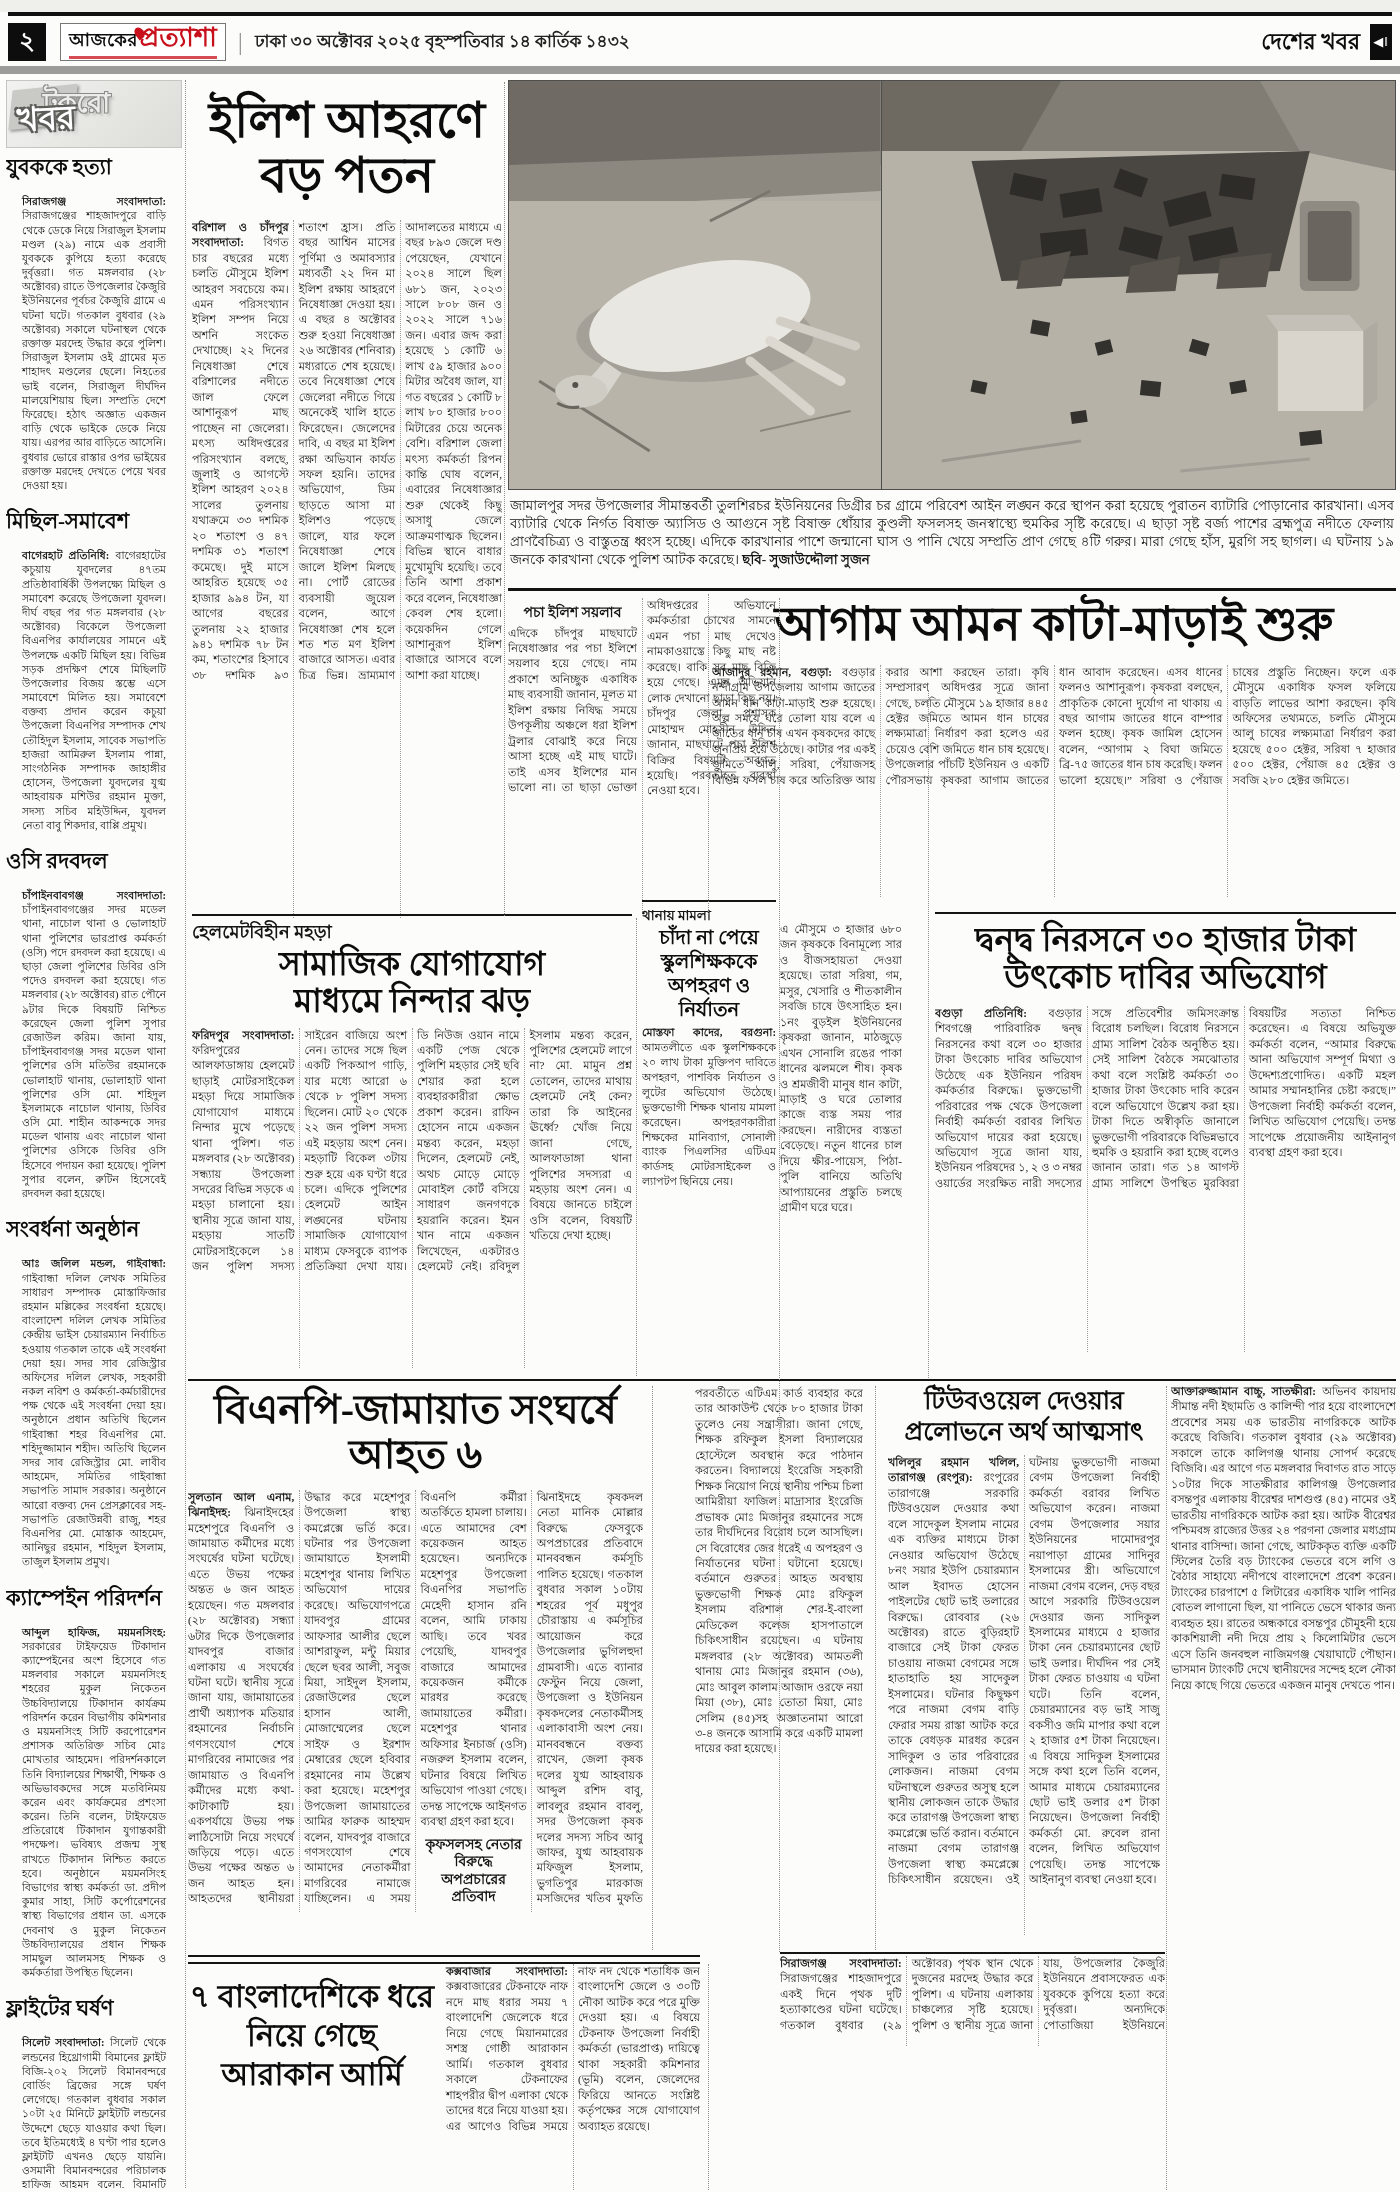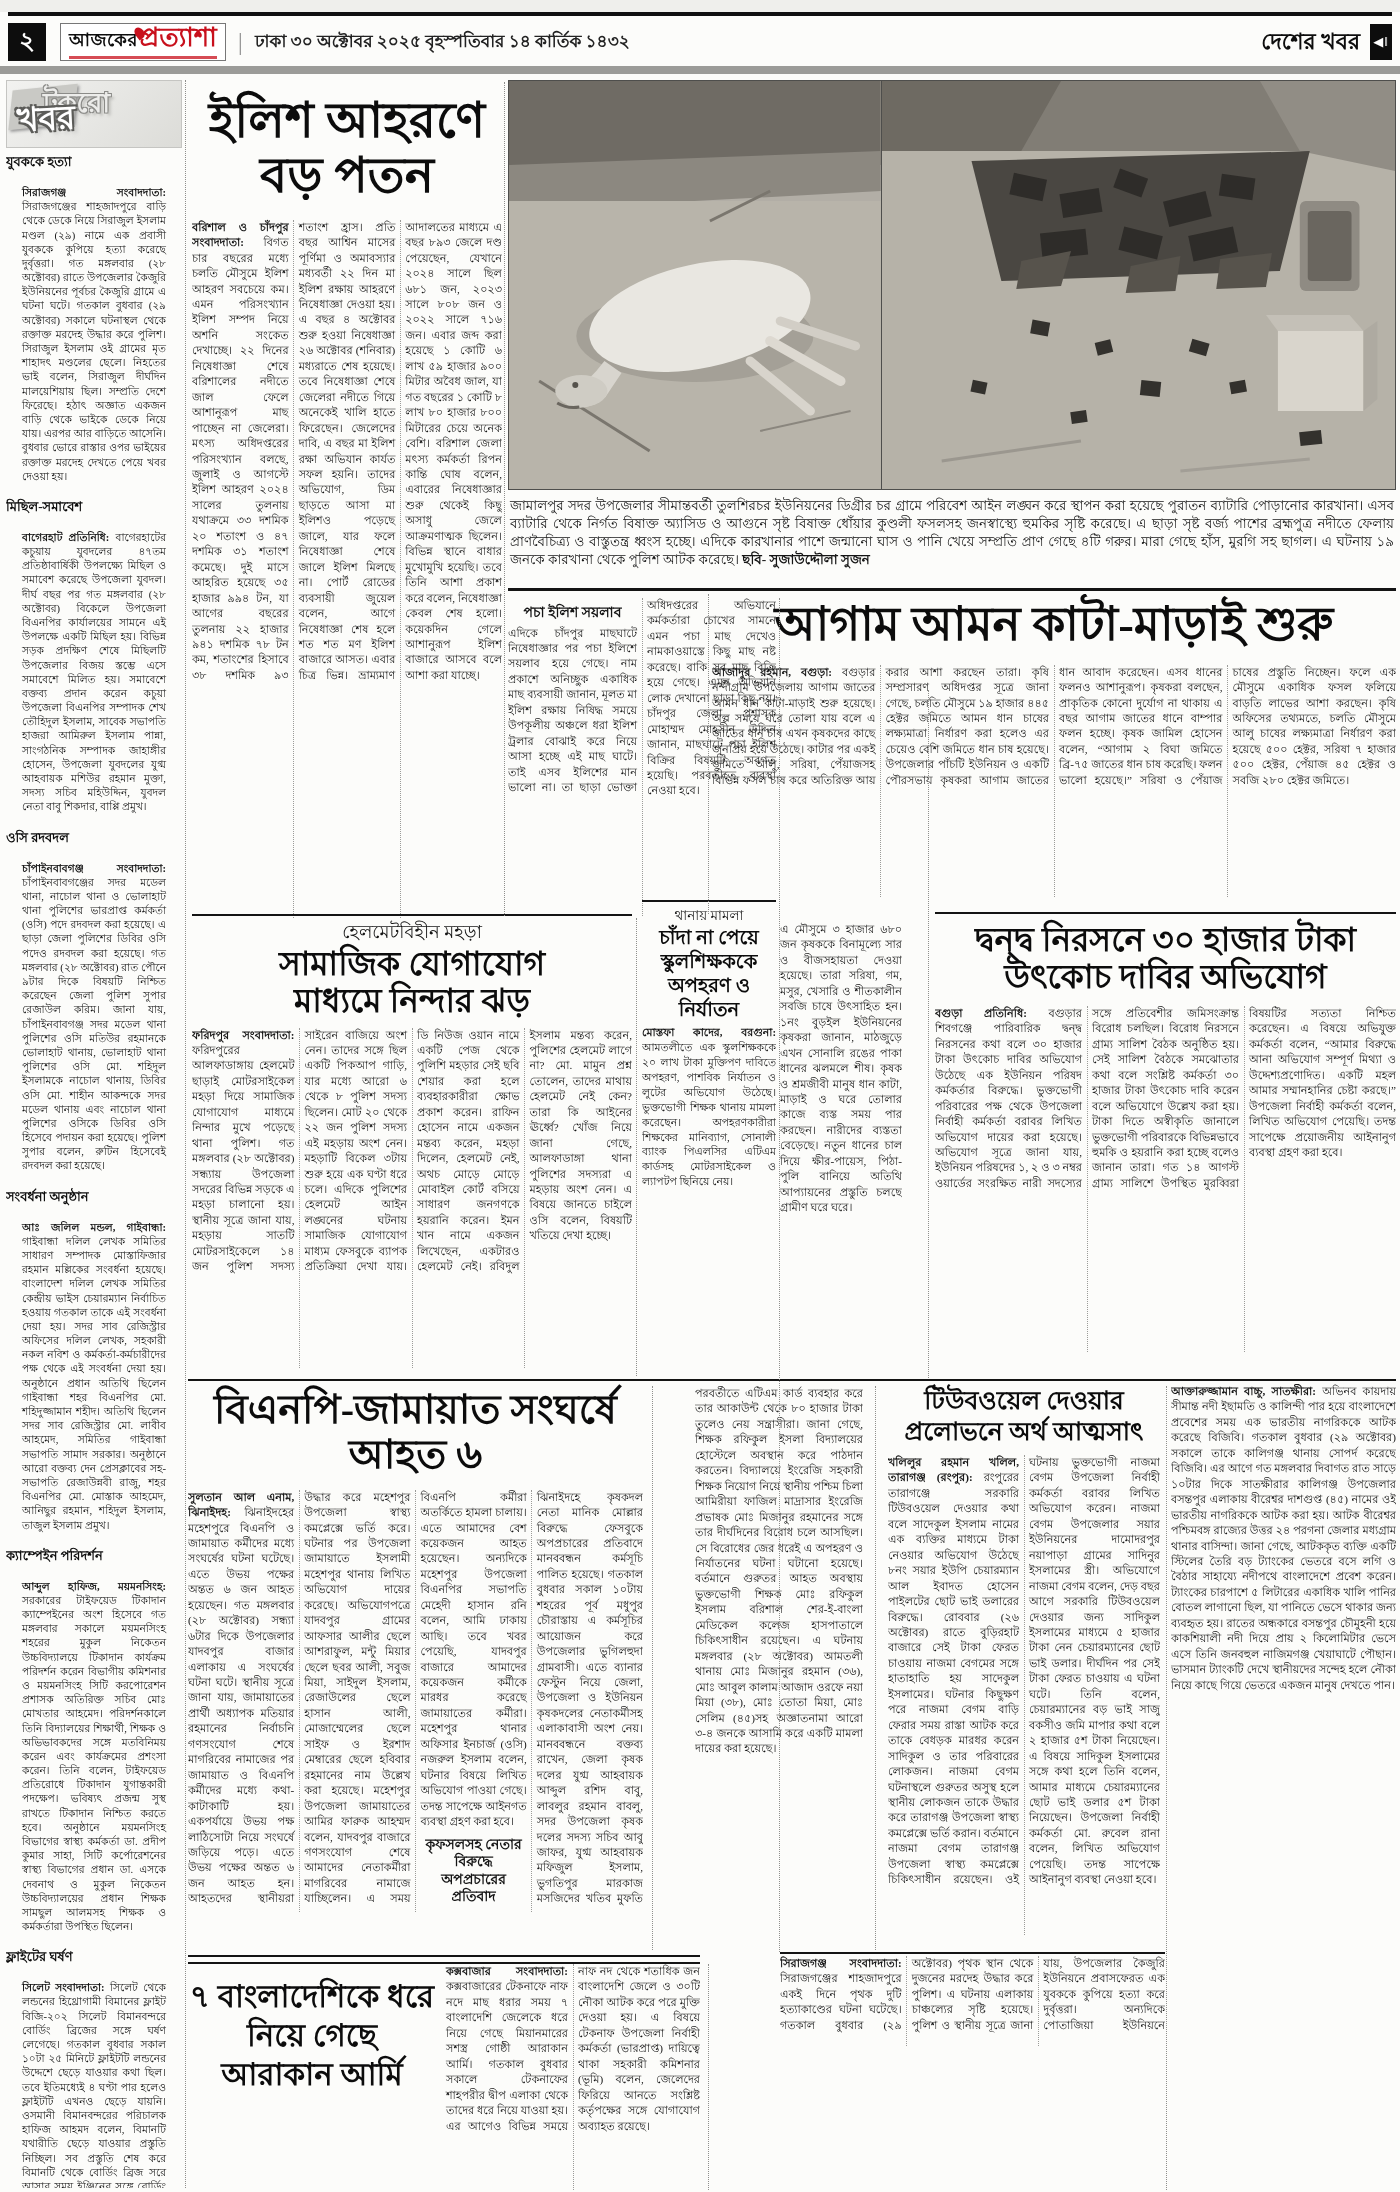--- a/index.html
+++ b/index.html
@@ -23,36 +23,36 @@
               display:flex;align-items:center;justify-content:center;letter-spacing:1px;}
   .gray-band{position:absolute;top:66px;left:0;right:0;height:8px;background:#9b9b98;}
   
   .blk{position:absolute;overflow:hidden;}
   .art-body{font-size:11.2px;line-height:1.38;text-align:justify;margin:0;}
   .byline{font-weight:bold;}
   .cols2{columns:2;column-gap:10px;column-rule:1px dotted #9b9b98;}
   .cols3{columns:3;column-gap:10px;column-rule:1px dotted #9b9b98;}
   .cols4{columns:4;column-gap:10px;column-rule:1px dotted #9b9b98;}
   .subhead{font-weight:bold;text-align:center;font-size:14px;margin:6px 0 4px 0;line-height:1.25;}
-  .kicker{font-weight:normal;text-align:center;font-size:18px;margin:2px 0 0 0;line-height:1.2;}
+  .kicker{font-weight:bold;text-align:left;font-size:18px;margin:2px 0 0 0;line-height:1.2;}
   h1,h2,h3{margin:0;font-weight:bold;color:#0c0c0c;}
   .hl{text-align:center;line-height:1.12;}
   .vline{position:absolute;width:0;border-left:1px dotted #8f8f8c;}
   .hrule{position:absolute;height:3px;background:#141414;}
   .hrule-thin{position:absolute;height:2px;background:#141414;}
   .hrule-double{position:absolute;height:5px;border-top:2px solid #141414;border-bottom:2px solid #141414;}
   
   .rail{position:absolute;left:6px;top:80px;width:176px;height:2108px;overflow:hidden;}
   .rail-logo{position:relative;height:66px;margin-bottom:6px;background:linear-gradient(135deg,#f2f2f0,#dcdcd8);border:1px solid #c5c5c2;overflow:hidden;}
   .rail-logo .scrap{position:absolute;left:4px;top:6px;width:64px;height:40px;background:#c9c9c5;transform:skew(-12deg) rotate(-6deg);box-shadow:2px 2px 3px #999;}
   .rail-logo .t1{position:absolute;top:1px;left:36px;font-size:27px;font-weight:bold;color:#ececea;
       text-shadow:-1px -1px 0 #8b8b88,1px -1px 0 #8b8b88,-1px 1px 0 #8b8b88,1px 1px 0 #8b8b88,3px 3px 3px #77777466;}
   .rail-logo .t2{position:absolute;bottom:-2px;left:10px;font-size:33px;font-weight:bold;color:#fff;transform:rotate(-3deg);
       text-shadow:-2px -2px 0 #5c5c59,2px -2px 0 #5c5c59,-2px 2px 0 #5c5c59,2px 2px 0 #5c5c59,4px 4px 4px #99999966;}
-  .rail-art h3{font-size:13px;line-height:1.15;margin:7px 0 2px 0;}
+  .rail-art h3{font-size:21px;line-height:1.15;margin:7px 0 2px 0;}
   .rail-art p{font-size:10.6px;line-height:1.34;text-align:justify;margin:16px;}
   
   .ilish{left:192px;top:82px;width:310px;height:836px;display:flex;flex-direction:column;}
   .ilish h1{font-size:49px;padding:12px 0 16px 0;}
   .ilish .art-body{flex:1;}
   .ilish-cont{left:508px;top:598px;width:268px;height:318px;}
   
   .photoblk{left:508px;top:80px;width:888px;margin:0;}
   .photo{height:408px;border:1px solid #4e4e4c;display:flex;background:#b7b3ab;}
   .photo svg{display:block;height:100%;}

